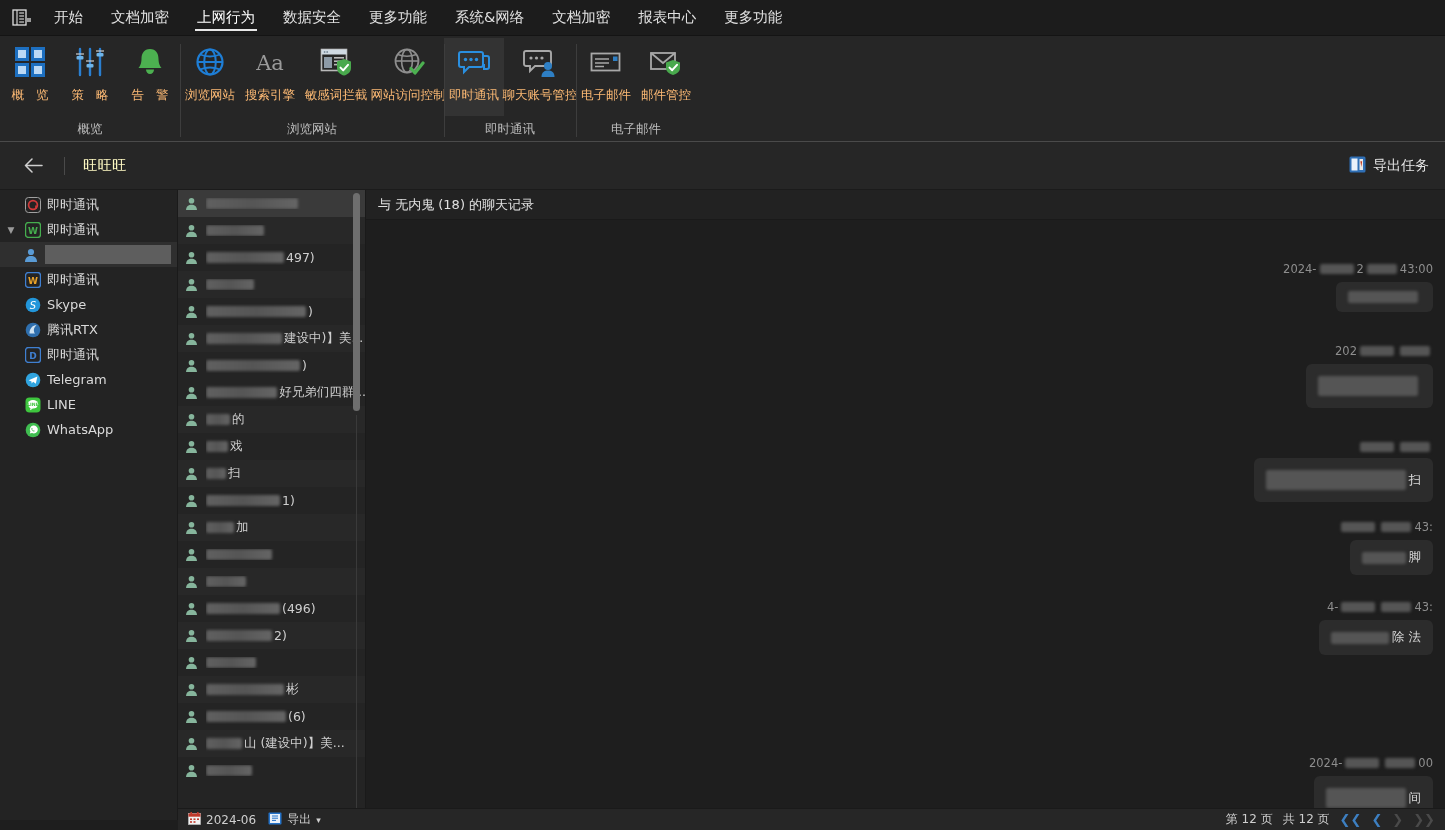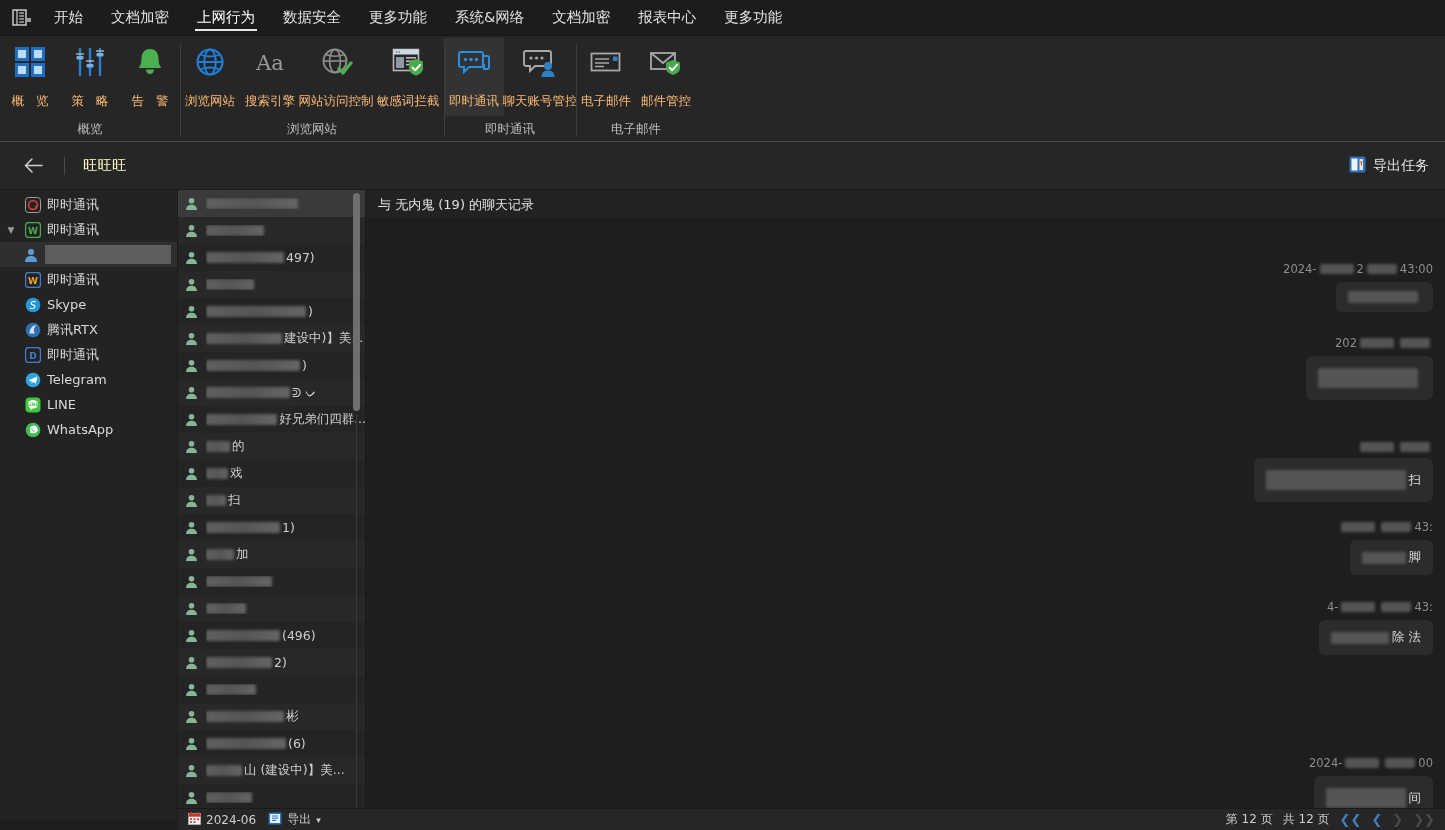--- a/index.html
+++ b/index.html
@@ -45,21 +45,21 @@
   .rgroup + .rgroup::before {
     content:""; position:absolute; left:0; top:8px; bottom:4px; width:1px; background:#3d3d3d;
   }
   .rgroup-items { display: flex; flex: 1; align-items: flex-start; padding-top: 2px; }
   .rgroup-label {
     height: 24px; display: flex; align-items: center; justify-content: center;
     font-size: 12.5px; color: #bdbdbd;
   }
   .ritem {
     width: 60px; min-width:60px; padding: 6px 2px 4px;
-    display: flex; flex-direction: column; align-items: center; gap: 13px;
+    display: flex; flex-direction: column; align-items: center; gap: 7px;
     cursor: default; height: 78px;
   }
   .ritem.wide { width: 72px; min-width:72px; }
   .ritem.selected { background: #333333; }
   .ritem-ico { height: 36px; display:flex; align-items:center; justify-content:center; }
   .ritem-lbl { font-size: 12.5px; color: #fdba74; white-space: nowrap; }
   .ritem-lbl.sp { letter-spacing: 4px; text-indent: 4px; }
 
   
   .subheader {
@@ -243,48 +243,48 @@
         <text x="17" y="25" font-family="DejaVu Serif, serif" font-size="21" fill="#9a9a9a" text-anchor="middle">Aa</text>
       </svg>
               </span>
             </div>
             <div class="ritem-lbl">搜索引擎</div>
           </div>
           <div class="ritem wide">
             <div class="ritem-ico">
               <span style="display: inline-flex;">
                 <svg width="34" height="34" viewBox="0 0 34 34">
-        <circle cx="16" cy="16" r="11.5" fill="none" stroke="#8e8e8e" stroke-width="1.8"></circle>
-        <ellipse cx="16" cy="16" rx="5.4" ry="11.5" fill="none" stroke="#8e8e8e" stroke-width="1.6"></ellipse>
-        <line x1="4.5" y1="16" x2="27.5" y2="16" stroke="#8e8e8e" stroke-width="1.6"></line>
-        <path d="M6.5 9.5 Q16 13 25.5 9.5" fill="none" stroke="#8e8e8e" stroke-width="1.4"></path>
-        <path d="M20 23.5 L24 28 L32 18" fill="none" stroke="#4cb050" stroke-width="3.2" stroke-linecap="round" stroke-linejoin="round"></path>
-      </svg>
-              </span>
-            </div>
-            <div class="ritem-lbl">网站访问控制</div>
-          </div>
-          <div class="ritem wide">
-            <div class="ritem-ico">
-              <span style="display: inline-flex;">
-                <svg width="34" height="34" viewBox="0 0 34 34">
         <rect x="2.5" y="4.5" width="25" height="21" fill="none" stroke="#b9b9b9" stroke-width="1.6"></rect>
         <rect x="2.5" y="4.5" width="25" height="5" fill="#cfd9e2"></rect>
         <circle cx="5.6" cy="7" r="0.9" fill="#7a8b99"></circle>
                   <circle cx="8.2" cy="7" r="0.9" fill="#7a8b99"></circle>
         <rect x="5" y="12" width="8" height="11" fill="#8d9aa6"></rect>
         <rect x="15" y="12" width="10" height="1.6" fill="#b9b9b9"></rect>
         <rect x="15" y="15.4" width="10" height="1.6" fill="#b9b9b9"></rect>
         <rect x="15" y="18.8" width="7" height="1.6" fill="#b9b9b9"></rect>
         <path d="M25 14 L32 16.6 L32 23 C32 27 28.6 29.6 25 30.6 C21.4 29.6 18 27 18 23 L18 16.6 Z" fill="#49a94d"></path>
         <path d="M21.5 22.6 L24.2 25.4 L29 19.8" fill="none" stroke="#fff" stroke-width="2" stroke-linecap="round" stroke-linejoin="round"></path>
       </svg>
               </span>
             </div>
             <div class="ritem-lbl">敏感词拦截</div>
+          </div>
+          <div class="ritem wide">
+            <div class="ritem-ico">
+              <span style="display: inline-flex;">
+                <svg width="34" height="34" viewBox="0 0 34 34">
+        <circle cx="16" cy="16" r="11.5" fill="none" stroke="#8e8e8e" stroke-width="1.8"></circle>
+        <ellipse cx="16" cy="16" rx="5.4" ry="11.5" fill="none" stroke="#8e8e8e" stroke-width="1.6"></ellipse>
+        <line x1="4.5" y1="16" x2="27.5" y2="16" stroke="#8e8e8e" stroke-width="1.6"></line>
+        <path d="M6.5 9.5 Q16 13 25.5 9.5" fill="none" stroke="#8e8e8e" stroke-width="1.4"></path>
+        <path d="M20 23.5 L24 28 L32 18" fill="none" stroke="#4cb050" stroke-width="3.2" stroke-linecap="round" stroke-linejoin="round"></path>
+      </svg>
+              </span>
+            </div>
+            <div class="ritem-lbl">网站访问控制</div>
           </div>
         </div>
         <div class="rgroup-label">浏览网站</div>
       </div>
       <div class="rgroup">
         <div class="rgroup-items">
           <div class="ritem selected">
             <div class="ritem-ico">
               <span style="display: inline-flex;">
                 <svg width="34" height="34" viewBox="0 0 34 34">
@@ -579,32 +579,20 @@
                 <svg width="15" height="15" viewBox="0 0 16 16">
                   <circle cx="8" cy="5" r="3" fill="#86b59c"></circle>
                   <path d="M2.2 15 C2.2 10.8 4.9 9.2 8 9.2 C11.1 9.2 13.8 10.8 13.8 15 Z" fill="#86b59c"></path>
                 </svg>
               </span></span>
             <span class="cname">
               <span class="blur-blk" style="width: 94px;"></span>
               <span style="overflow: hidden; white-space: nowrap;">)</span>
             </span>
           </div>
-          <div class="contact-row alt">
-            <span class="cico"><span style="display: inline-flex;">
-                <svg width="15" height="15" viewBox="0 0 16 16">
-                  <circle cx="8" cy="5" r="3" fill="#86b59c"></circle>
-                  <path d="M2.2 15 C2.2 10.8 4.9 9.2 8 9.2 C11.1 9.2 13.8 10.8 13.8 15 Z" fill="#86b59c"></path>
-                </svg>
-              </span></span>
-            <span class="cname">
-              <span class="blur-blk" style="width: 84px;"></span>
-              <span style="overflow: hidden; white-space: nowrap;">ᕲ ᨆ</span>
-            </span>
-          </div>
           <div class="contact-row">
             <span class="cico"><span style="display: inline-flex;">
                 <svg width="15" height="15" viewBox="0 0 16 16">
                   <circle cx="8" cy="5" r="3" fill="#86b59c"></circle>
                   <path d="M2.2 15 C2.2 10.8 4.9 9.2 8 9.2 C11.1 9.2 13.8 10.8 13.8 15 Z" fill="#86b59c"></path>
                 </svg>
               </span></span>
             <span class="cname">
               <span class="blur-blk" style="width: 72px;"></span>
               <span style="overflow: hidden; white-space: nowrap;">好兄弟们四群...</span>
@@ -777,36 +765,36 @@
               <span class="blur-blk" style="width: 46px;"></span>
               <span style="overflow: hidden; white-space: nowrap;"></span>
             </span>
           </div>
         </div>
       <div class="cs-line"></div>
       <div class="cs-thumb"></div>
     </div>
 
     <div class="chat">
-      <div class="chat-head">与 无内鬼 (19) 的聊天记录</div>
+      <div class="chat-head">与 无内鬼 (18) 的聊天记录</div>
       <div class="chat-body" id="chatbody">
           <div class="msg" style="top: 42px;">
             <div class="msg-time">
               <span>2024-</span>
               <span class="tblur" style="width: 34px; height: 10px;"></span>
               <span>2</span>
               <span class="tblur" style="width: 30px; height: 10px;"></span>
               <span>43:00</span>
             </div>
             <div class="msg-bubble" style="min-width: 86px; min-height: 26px;">
               <span class="tblur" style="width: 70px; height: 12px;"></span>
               <span></span>
             </div>
           </div>
-          <div class="msg" style="top: 116px;">
+          <div class="msg" style="top: 124px;">
             <div class="msg-time">
               <span>202</span>
               <span class="tblur" style="width: 34px; height: 10px;"></span>
               <span></span>
               <span class="tblur" style="width: 30px; height: 10px;"></span>
               <span></span>
             </div>
             <div class="msg-bubble tall" style="min-width: 120px; min-height: 38px;">
               <span class="tblur" style="width: 100px; height: 20px;"></span>
               <span></span>

